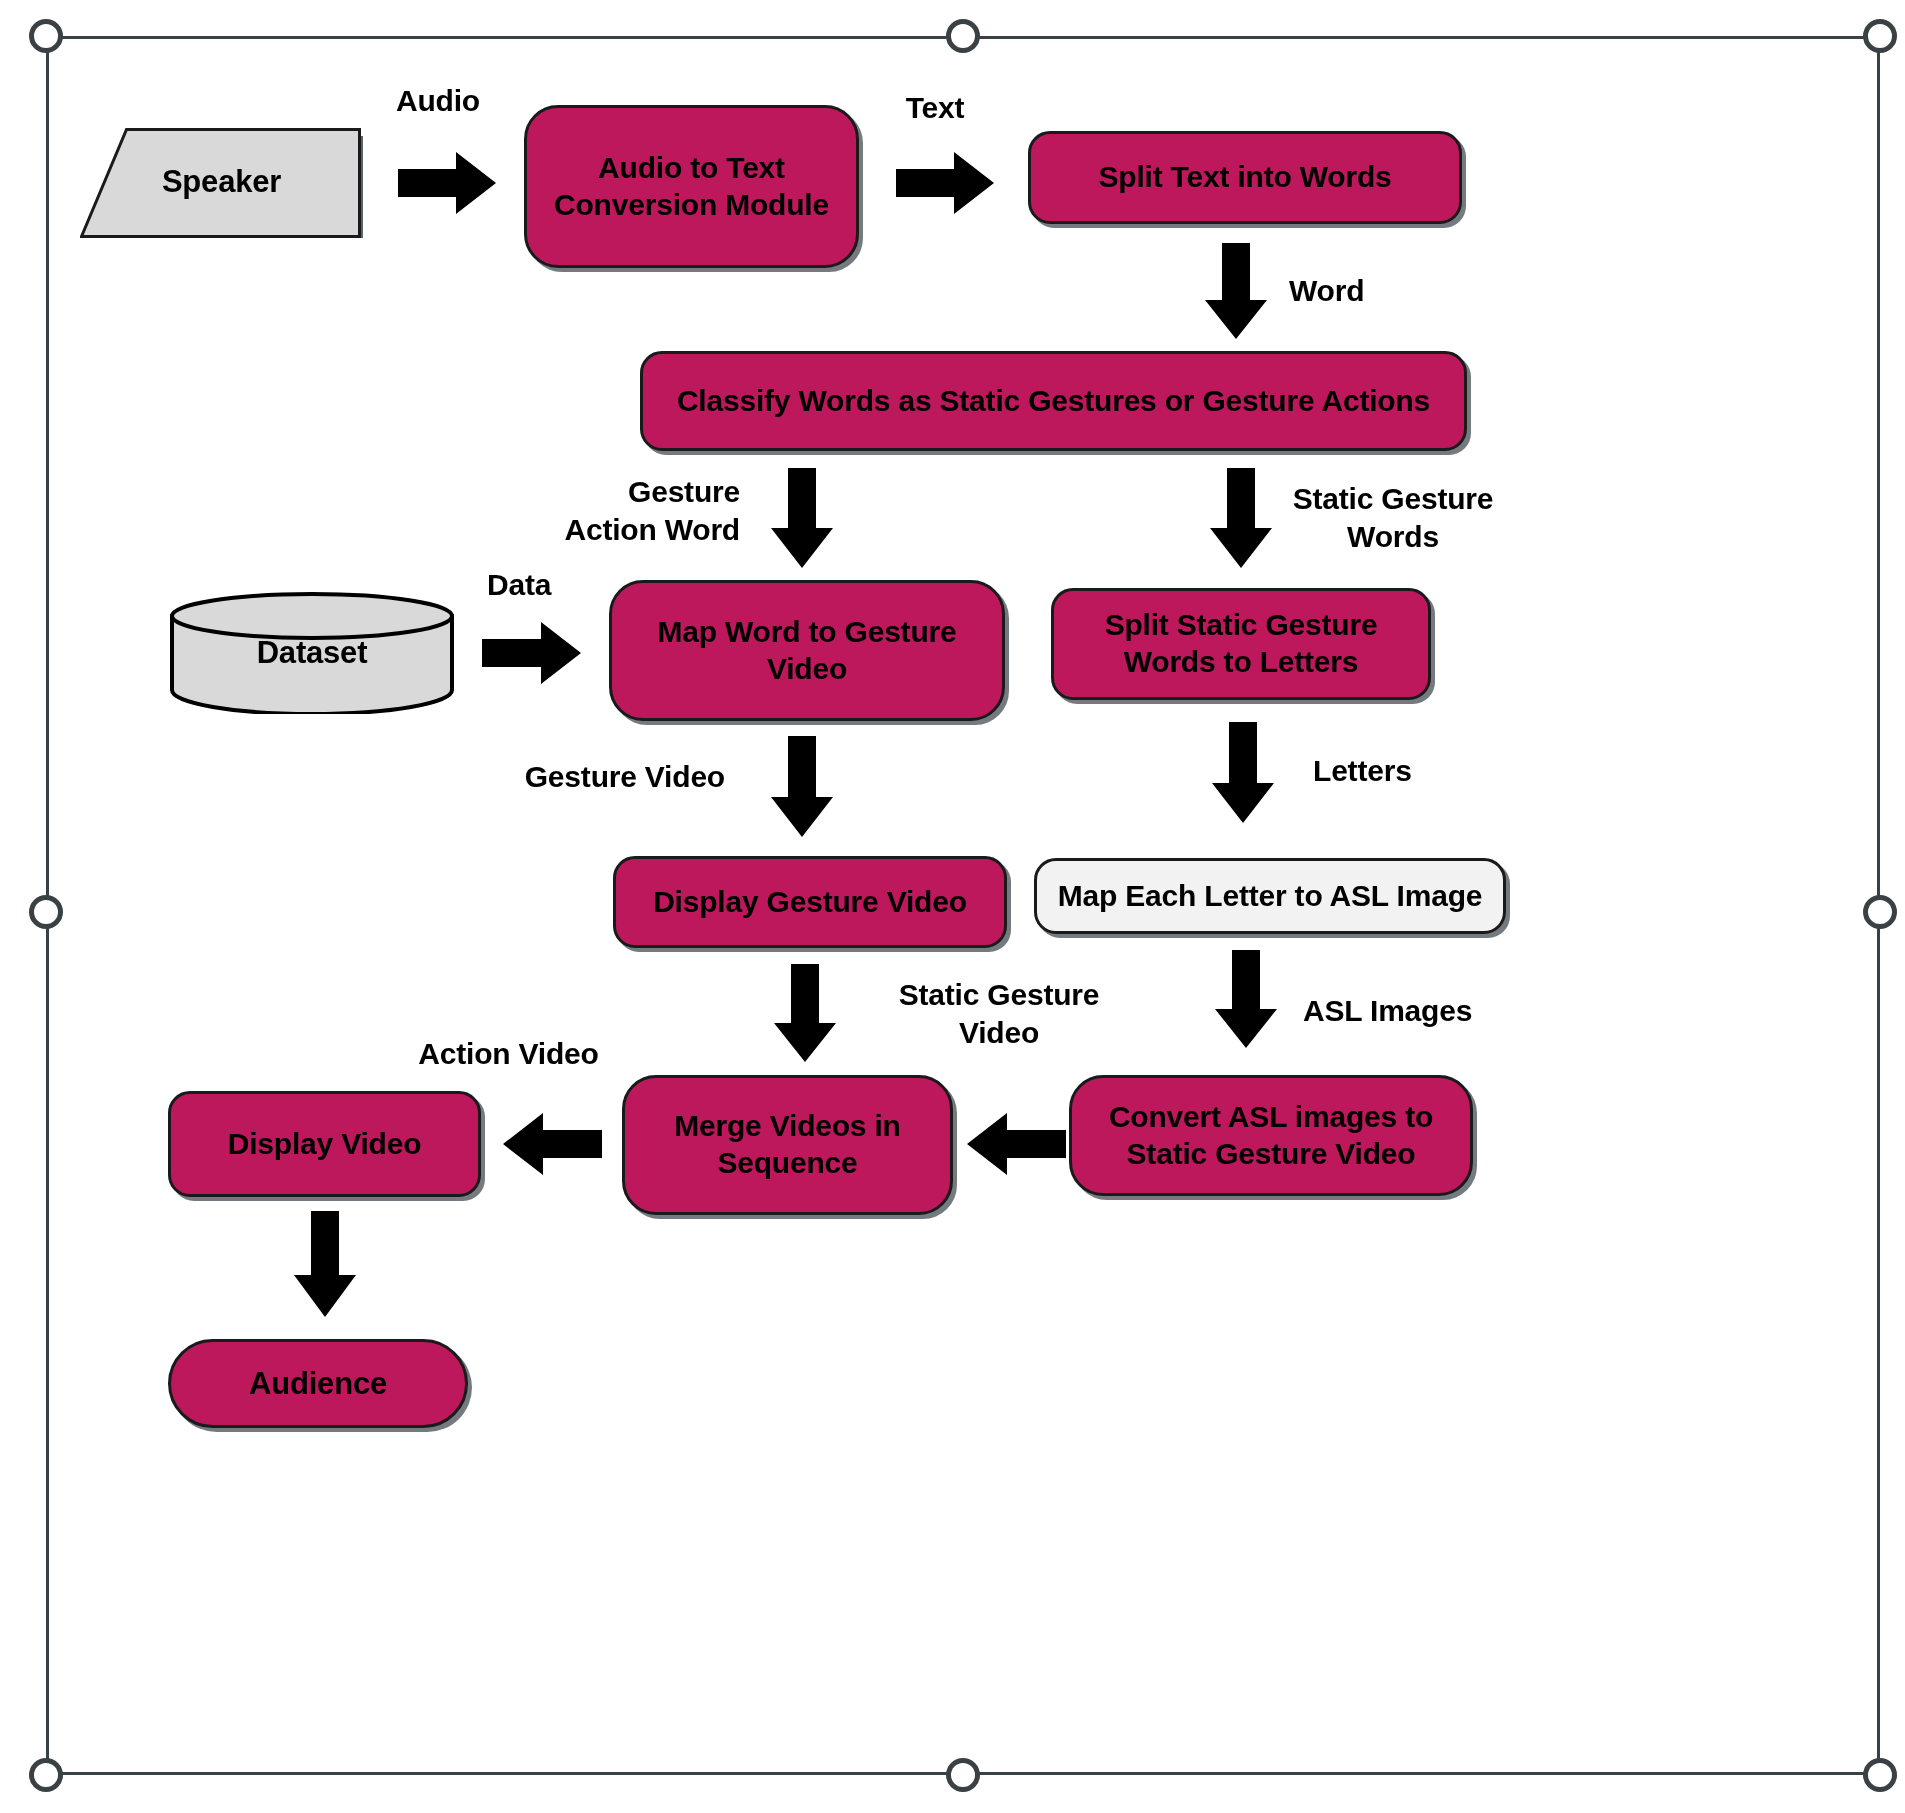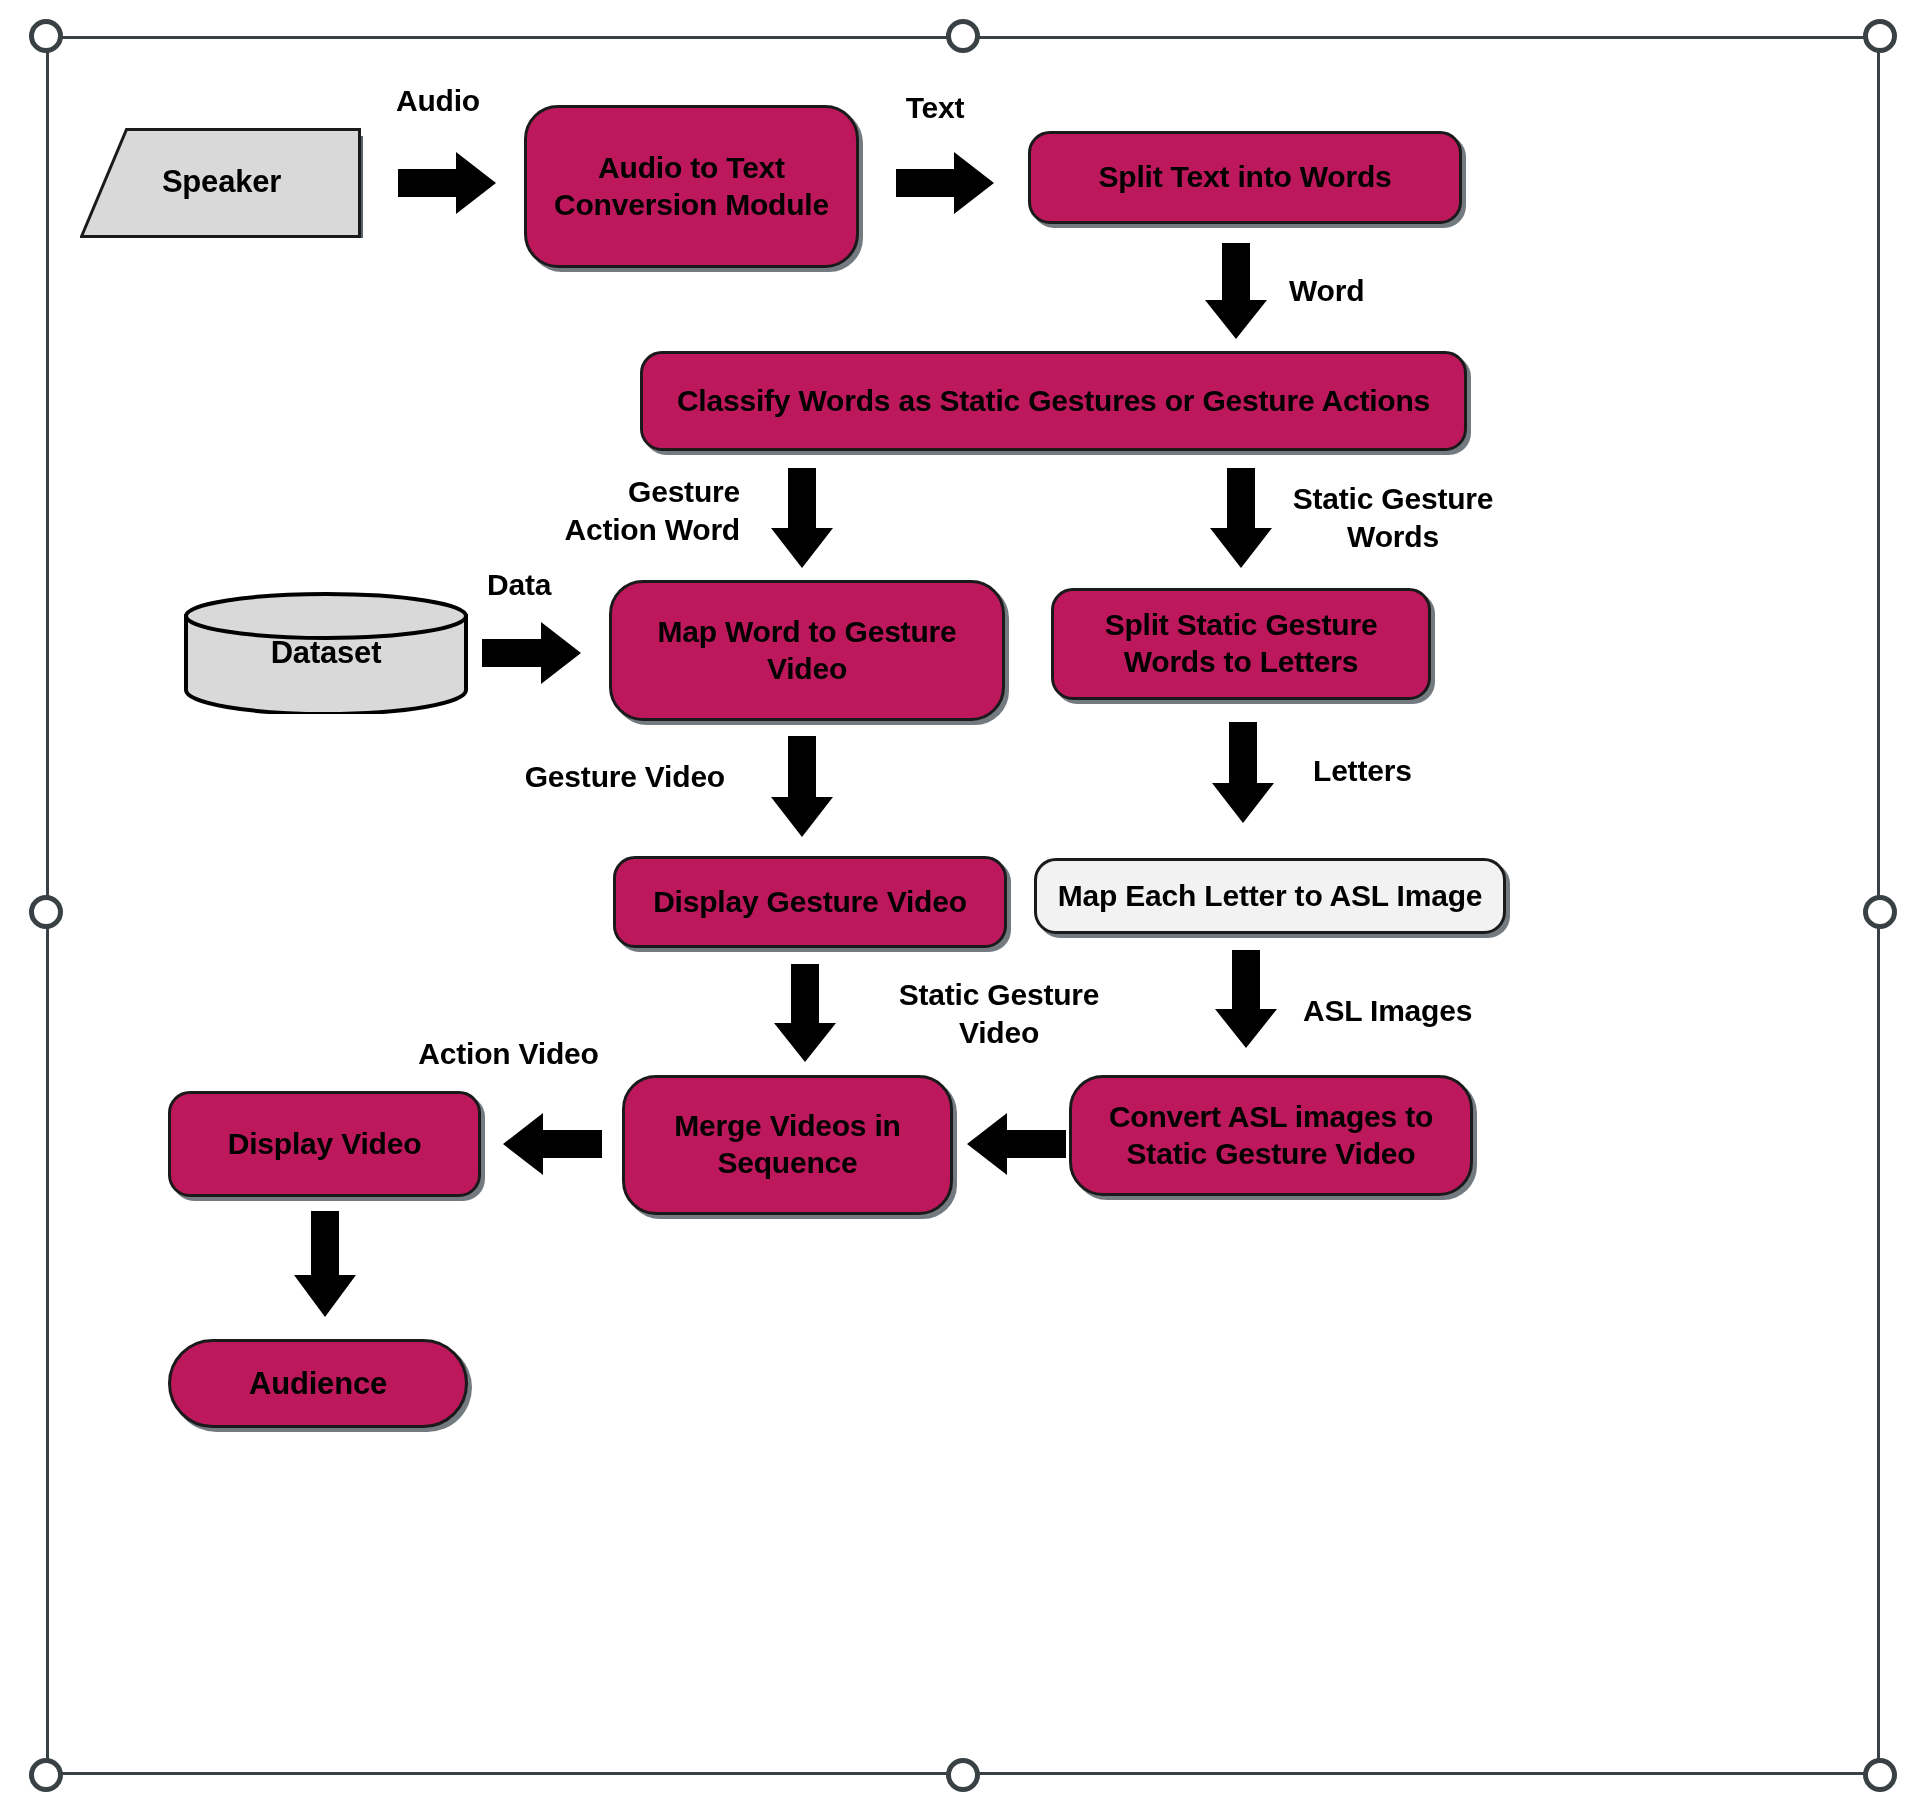--- a/index.html
+++ b/index.html
@@ -133,21 +133,21 @@
   </div>
 
   <div class="node round" style="left:1028px; top:131px; width:434px; height:93px; font-size:30px;">
     <span>Split Text into Words</span>
   </div>
 
   <div class="node round" style="left:640px; top:351px; width:827px; height:100px; font-size:30px;">
     <span>Classify Words as Static Gestures or Gesture Actions</span>
   </div>
 
-  <div class="node cylinder" style="left:170px; top:592px; width:284px; height:122px; font-size:31px;margin-left:14px;">
+  <div class="node cylinder" style="left:170px; top:592px; width:284px; height:122px; font-size:31px;">
     <svg class="cyl-svg" viewBox="0 0 284 122" preserveAspectRatio="none">
       <path d="M2,24 L2,98 A140,24 0 0,0 282,98 L282,24 Z" fill="#d9d9d9" stroke="#000" stroke-width="4"></path>
       <ellipse cx="142" cy="24" rx="140" ry="22" fill="#d9d9d9" stroke="#000" stroke-width="4"></ellipse>
     </svg>
     <span class="cyl-label">Dataset</span>
   </div>
 
   <div class="node round-lg" style="left:609px; top:580px; width:396px; height:141px; font-size:30px;">
     <span style="white-space: pre-line;">Map Word to Gesture
 Video</span>

